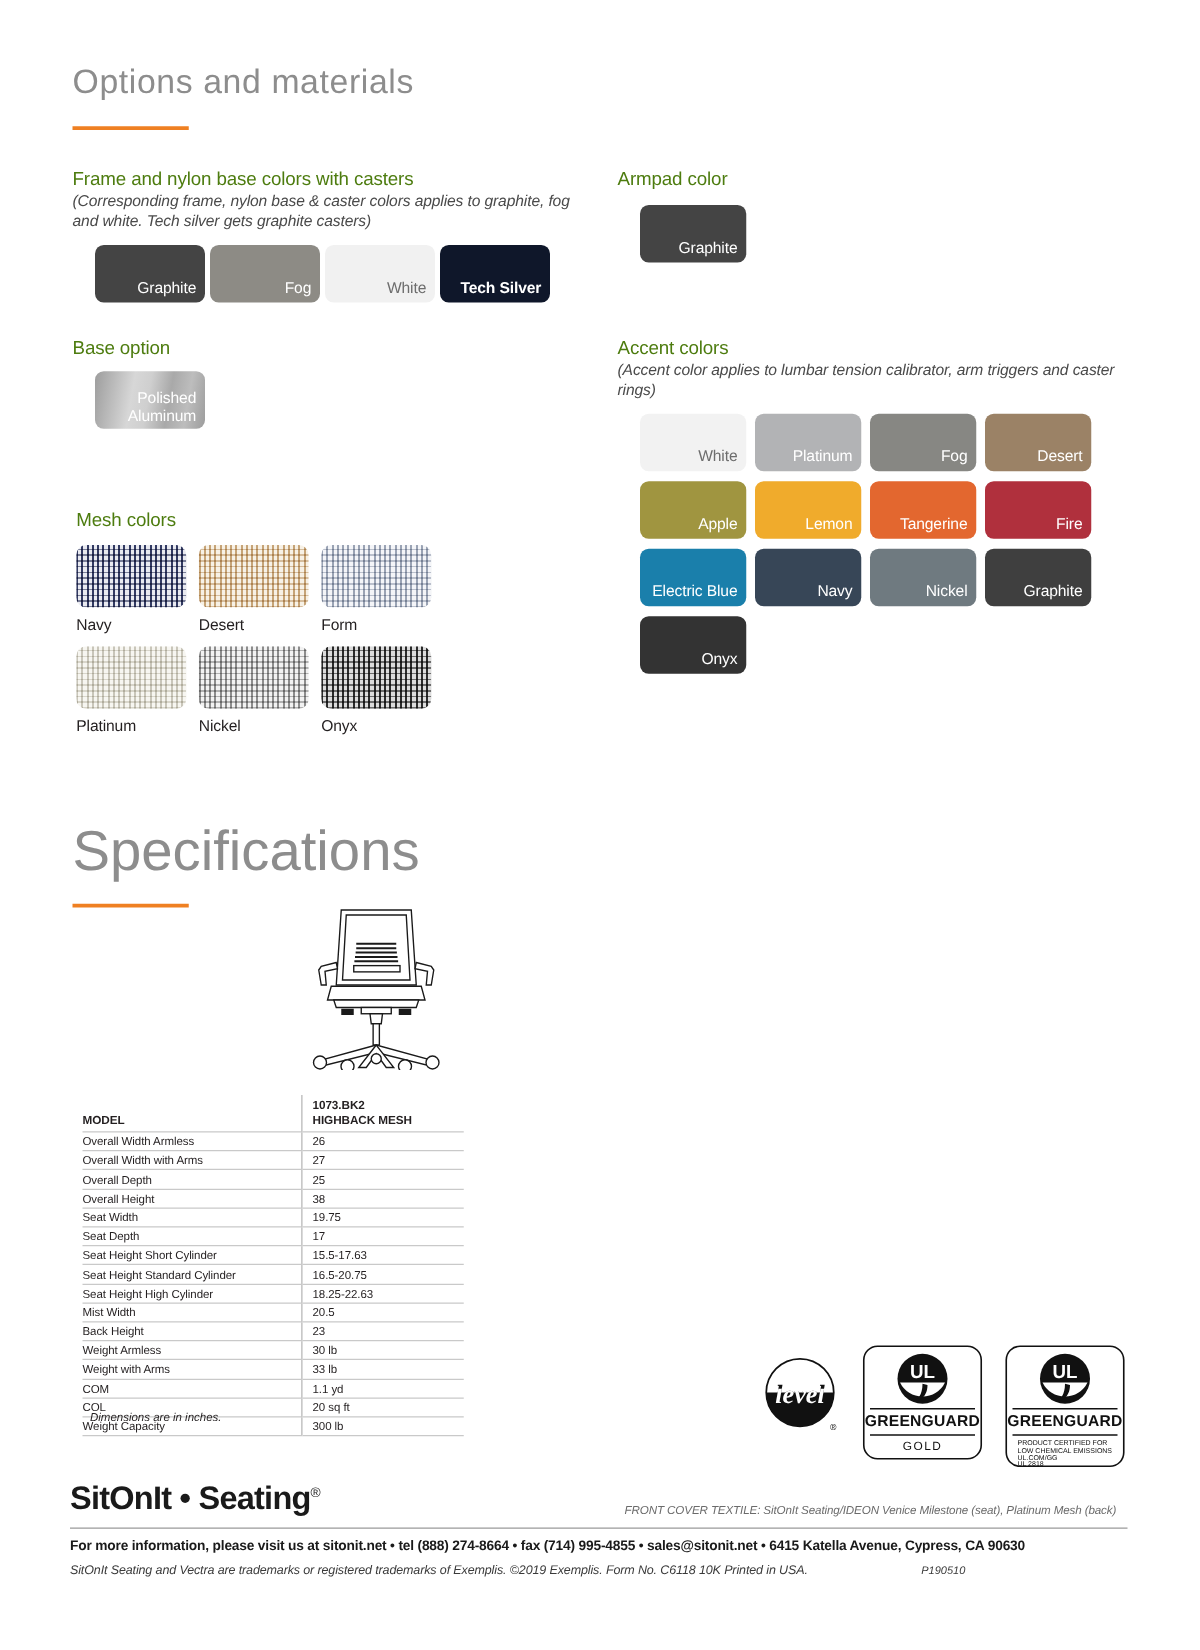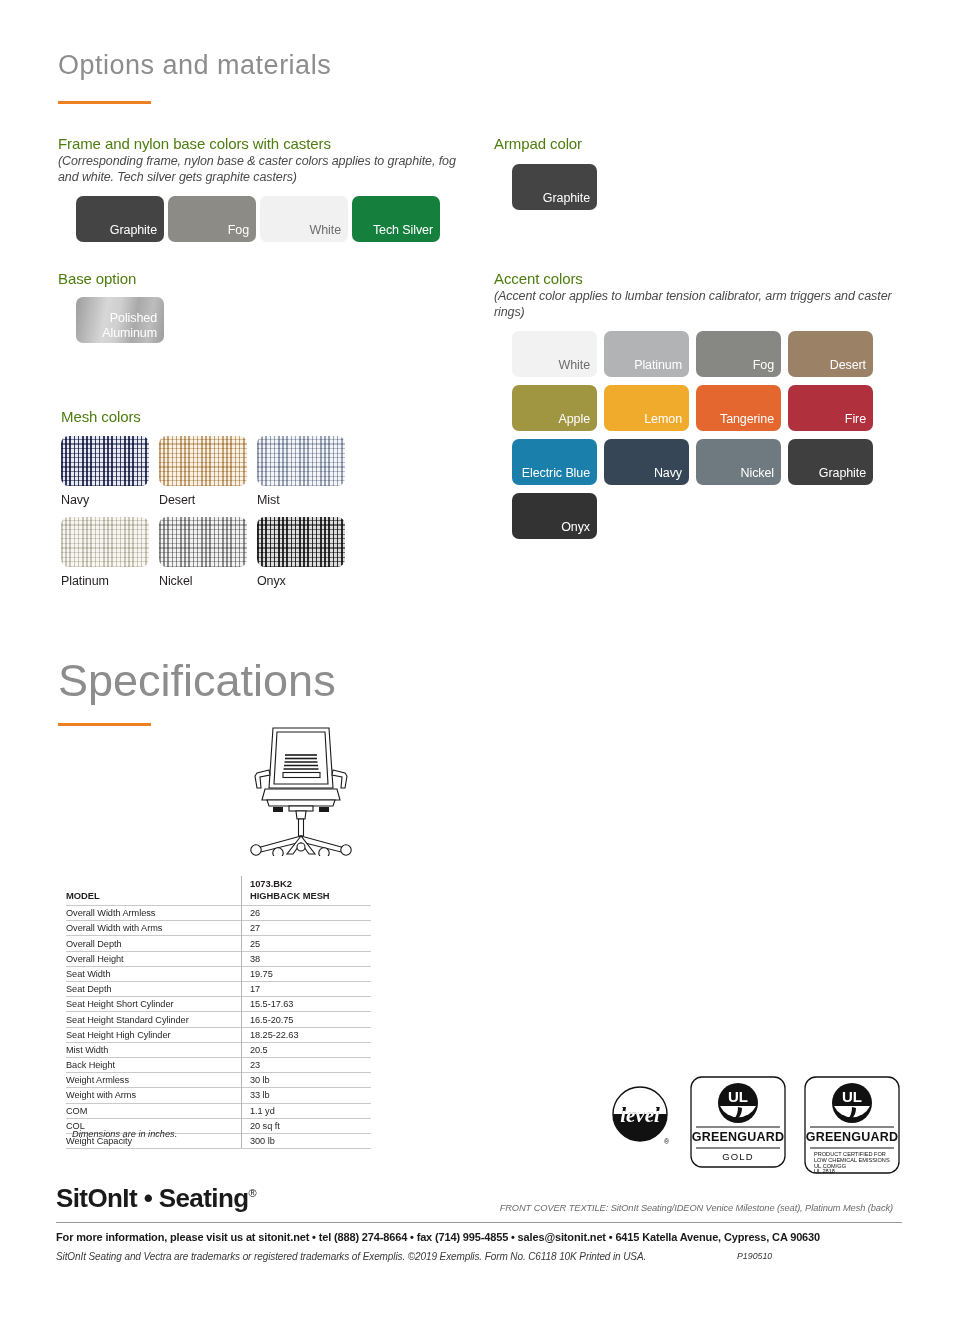--- a/index.html
+++ b/index.html
@@ -143,21 +143,21 @@
     <div class="sw-row" id="frame-swatches" style="margin-top:11px;">
         <div class="sw frame-sw" style="background: rgb(68, 68, 68);">
           <span class="sw-label" style="color: rgb(255, 255, 255);">Graphite</span>
         </div>
         <div class="sw frame-sw" style="background: rgb(141, 139, 133);">
           <span class="sw-label" style="color: rgb(255, 255, 255);">Fog</span>
         </div>
         <div class="sw frame-sw" style="background: rgb(241, 241, 241);">
           <span class="sw-label" style="color: rgb(109, 109, 109);">White</span>
         </div>
-        <div class="sw frame-sw" style="background: #15803d;">
+        <div class="sw frame-sw" style="background: #0f172a; font-weight: bold;">
           <span class="sw-label" style="color: rgb(255, 255, 255);">Tech Silver</span>
         </div>
       </div>
   </div>
 
   <div class="blk" style="left:494px; top:135px; width:400px;">
     <div class="blk-title">Armpad color</div>
     <div class="sw-row" id="armpad-swatches" style="margin-top:12px;">
         <div class="sw armpad-sw" style="background: rgb(68, 68, 68);">
           <span class="sw-label" style="color: rgb(255, 255, 255);">Graphite</span>
@@ -235,21 +235,21 @@
           <div class="mesh-item">
             <div class="mesh-sw" style="background: repeating-linear-gradient(90deg, rgb(50, 58, 99) 0px, rgb(50, 58, 99) 1.6px, rgb(233, 234, 240) 1.6px, rgb(233, 234, 240) 4.2px), repeating-linear-gradient(0deg, rgba(50, 58, 99, 0.6) 0px, rgba(50, 58, 99, 0.6) 1.2px, transparent 1.2px, transparent 4.6px); background-blend-mode: multiply;"></div>
             <span class="mesh-name">Navy</span>
           </div>
           <div class="mesh-item">
             <div class="mesh-sw" style="background: repeating-linear-gradient(90deg, rgb(198, 164, 119) 0px, rgb(198, 164, 119) 1.6px, rgb(247, 241, 230) 1.6px, rgb(247, 241, 230) 4.2px), repeating-linear-gradient(0deg, rgba(198, 164, 119, 0.6) 0px, rgba(198, 164, 119, 0.6) 1.2px, transparent 1.2px, transparent 4.6px); background-blend-mode: multiply;"></div>
             <span class="mesh-name">Desert</span>
           </div>
           <div class="mesh-item">
             <div class="mesh-sw" style="background: repeating-linear-gradient(90deg, rgb(154, 163, 180) 0px, rgb(154, 163, 180) 1.6px, rgb(244, 245, 248) 1.6px, rgb(244, 245, 248) 4.2px), repeating-linear-gradient(0deg, rgba(154, 163, 180, 0.6) 0px, rgba(154, 163, 180, 0.6) 1.2px, transparent 1.2px, transparent 4.6px); background-blend-mode: multiply;"></div>
-            <span class="mesh-name">Mist</span>
+            <span class="mesh-name">Form</span>
           </div>
         </div>
         <div class="mesh-grid" style="margin-bottom: 10px;">
           <div class="mesh-item">
             <div class="mesh-sw" style="background: repeating-linear-gradient(90deg, rgb(201, 198, 186) 0px, rgb(201, 198, 186) 1.6px, rgb(247, 246, 241) 1.6px, rgb(247, 246, 241) 4.2px), repeating-linear-gradient(0deg, rgba(201, 198, 186, 0.6) 0px, rgba(201, 198, 186, 0.6) 1.2px, transparent 1.2px, transparent 4.6px); background-blend-mode: multiply;"></div>
             <span class="mesh-name">Platinum</span>
           </div>
           <div class="mesh-item">
             <div class="mesh-sw" style="background: repeating-linear-gradient(90deg, rgb(141, 141, 141) 0px, rgb(141, 141, 141) 1.6px, rgb(242, 242, 242) 1.6px, rgb(242, 242, 242) 4.2px), repeating-linear-gradient(0deg, rgba(141, 141, 141, 0.6) 0px, rgba(141, 141, 141, 0.6) 1.2px, transparent 1.2px, transparent 4.6px); background-blend-mode: multiply;"></div>
             <span class="mesh-name">Nickel</span>

